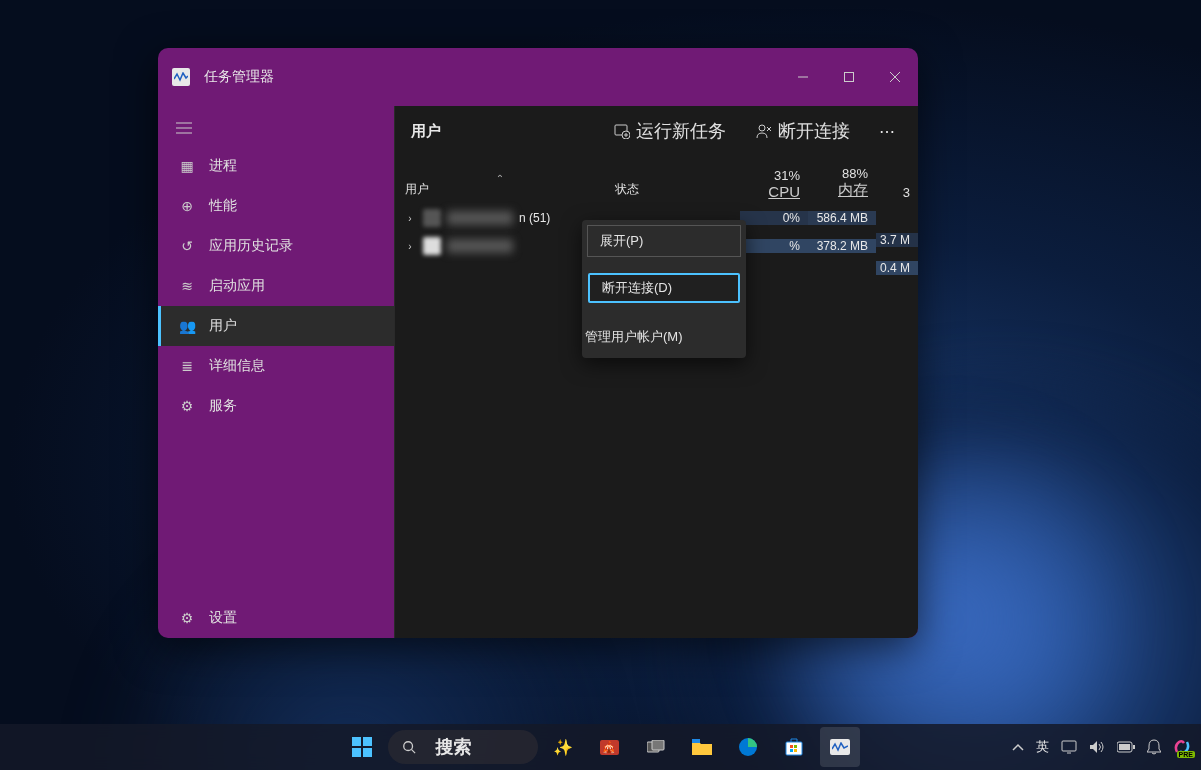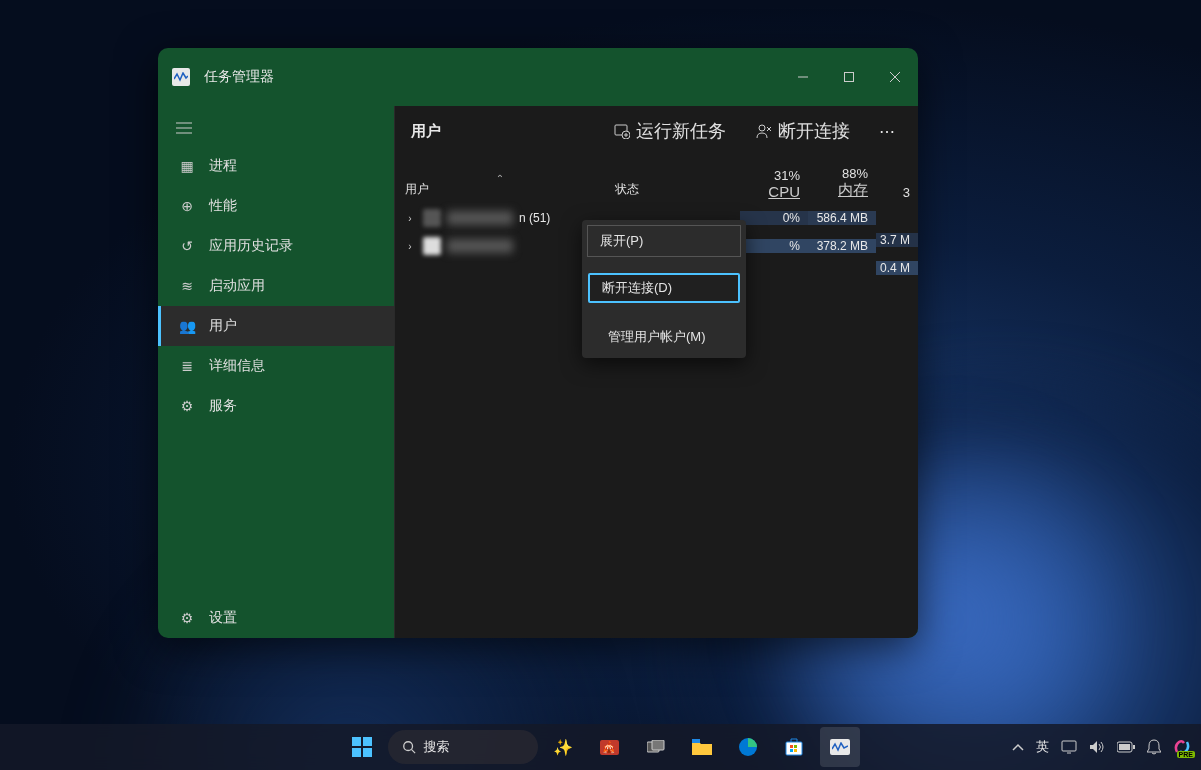--- a/index.html
+++ b/index.html
@@ -15,21 +15,21 @@
 }
 .bloom1 { width: 600px; height: 500px; right: -100px; bottom: -120px; background: radial-gradient(circle, #2a5aa8 0%, #0a1b3a 70%); }
 .bloom2 { width: 400px; height: 400px; right: 50px; bottom: -50px; background: radial-gradient(circle, #3a6ac0 0%, transparent 70%); }
 .bloom3 { width: 500px; height: 500px; left: 100px; bottom: -250px; background: radial-gradient(circle, #142f5c 0%, transparent 70%); }
 
 
 .tm-window {
   position: absolute;
   left: 158px; top: 48px;
   width: 760px; height: 590px;
-  background: #14532d;
+  background: #701a75;
   border-radius: 10px;
   box-shadow: 0 10px 40px rgba(0,0,0,0.6);
   color: #e8e8e8;
   display: flex;
   flex-direction: column;
   overflow: hidden;
 }
 .titlebar {
   display: flex; align-items: center;
   height: 58px;
@@ -119,21 +119,21 @@
   position:absolute;
   left: 187px; top: 114px;
   width: 164px;
   background:#2c2c2c;
   box-shadow: 0 6px 20px rgba(0,0,0,0.6);
   border-radius:4px;
   padding:4px 0;
   z-index: 20;
   font-size:13px;
 }
-.cm-item { padding:8px 26px; cursor:pointer; color:#e4e4e4;}
+.cm-item { padding:8px 3px; cursor:pointer; color:#e4e4e4;}
 .cm-item.highlight {
   background:#202020;
   border:2px solid #4cc2ff;
   margin: 17px 6px; padding: 4px 12px;
   border-radius:2px;
 }
 .cm-item.wborder {
    outline: 1px solid #555; margin:2px 6px; padding:6px 12px;
 }
 
@@ -149,21 +149,21 @@
 .tb-center { position:absolute; left:50%; transform:translateX(-50%); display:flex; align-items:center; gap:6px; }
 .tb-icon { width:40px; height:40px; display:flex; align-items:center; justify-content:center; cursor:pointer; border-radius:4px; }
 .start-squares {
   width:20px; height:20px;
   background:
     linear-gradient(#4cc2ff,#4cc2ff) 0 0/9px 9px no-repeat,
     linear-gradient(#4cc2ff,#4cc2ff) 11px 0/9px 9px no-repeat,
     linear-gradient(#4cc2ff,#4cc2ff) 0 11px/9px 9px no-repeat,
     linear-gradient(#4cc2ff,#4cc2ff) 11px 11px/9px 9px no-repeat;
 }
-.tb-search { display:flex; align-items:center; gap:8px; background:rgba(40,40,50,0.8); border-radius:18px; height:34px; padding:0 14px; font-size:13px; width:150px; cursor:text;}
+.tb-search { display:flex; align-items:center; gap:20px; background:rgba(40,40,50,0.8); border-radius:18px; height:34px; padding:0 14px; font-size:18px; width:150px; cursor:text;font-weight:bold;}
 .tb-decor { font-size:16px; }
 .tb-app { font-size:18px; }
 .tb-right { position:absolute; right:10px; display:flex; align-items:center; gap:12px; font-size:13px;}
 .tray-icn { cursor:pointer; }
 svg { display:block; }
 </style>
 </head>
 <body>
 
 <div class="bloom1"></div>

